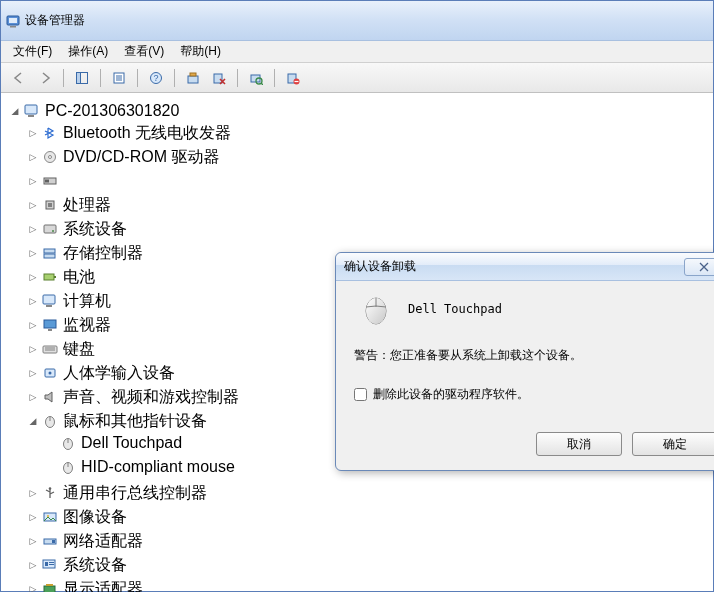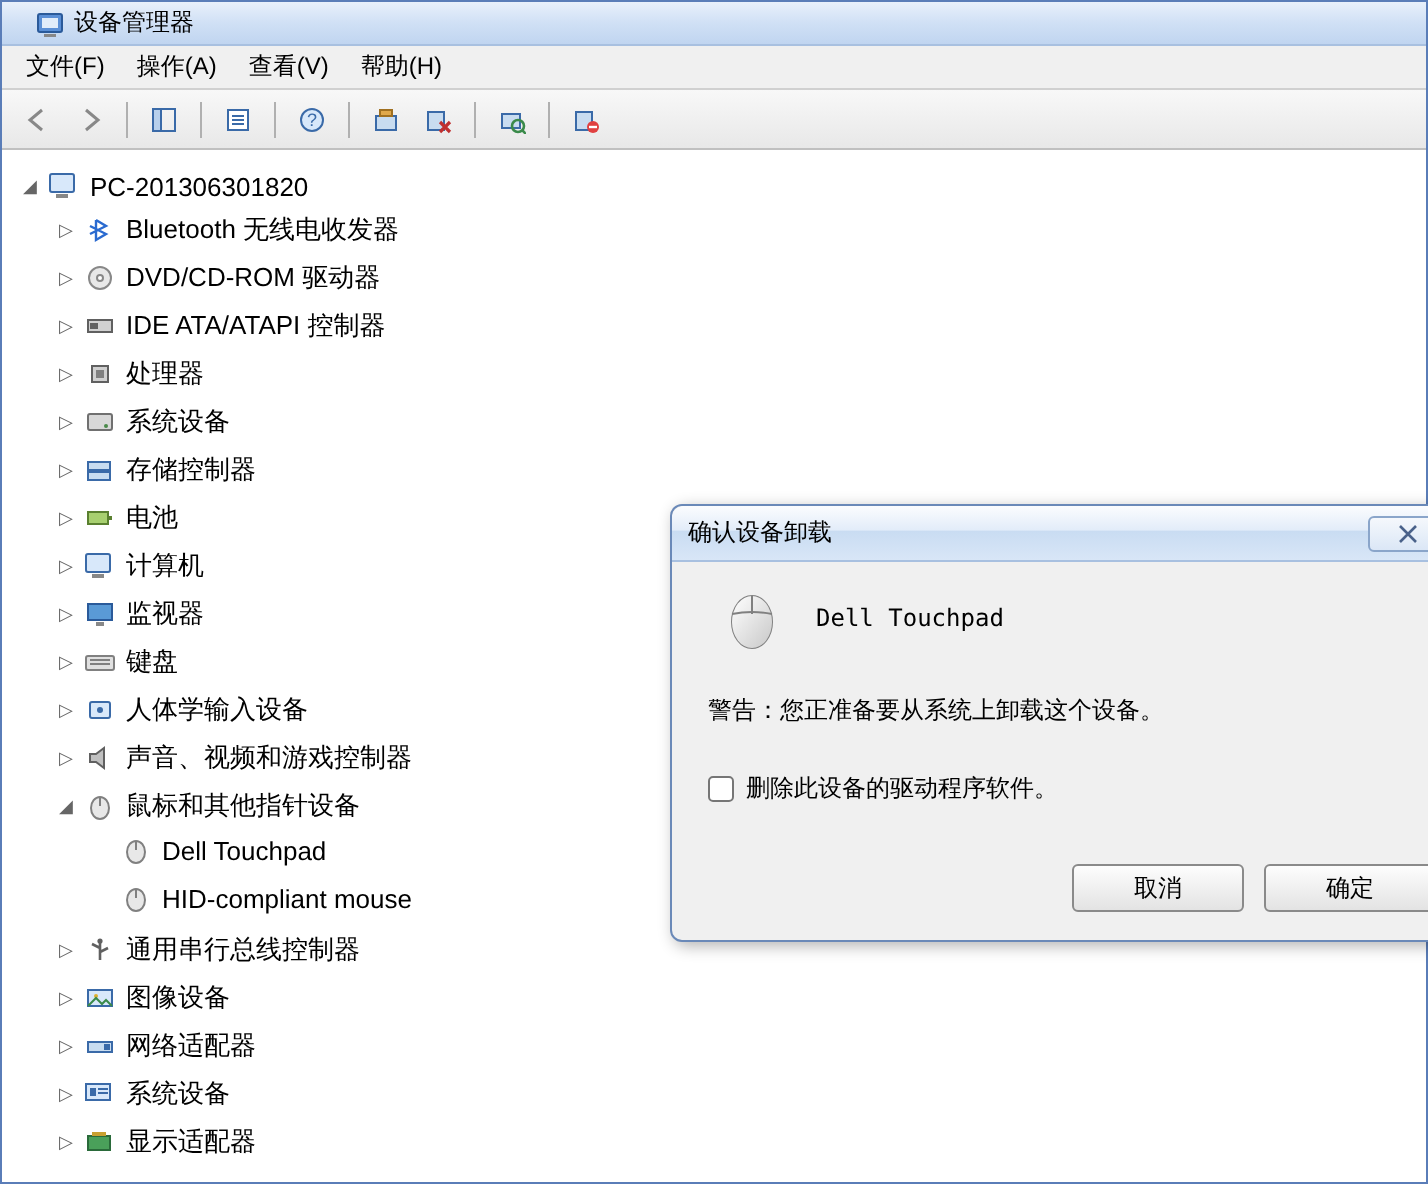--- a/index.html
+++ b/index.html
@@ -12,26 +12,26 @@
   overflow: hidden;
   position: relative;
 }
 .window {
   width: 714px;
   height: 592px;
   border: 1px solid #5a7db8;
   background: #fff;
 }
 .titlebar {
-  height: 22px;
+  height: 40px;
   background: linear-gradient(to bottom, #e8f0fb 0%, #d0e0f5 50%, #c0d5f0 100%);
   border-bottom: 1px solid #a8c0e0;
   display: flex;
   align-items: center;
-  padding: 0 16px;
+  padding: 0 4px;
 }
 .titlebar-icon {
   width: 16px; height: 16px;
   margin-right: 4px;
   display: inline-flex; align-items: center; justify-content: center;
 }
 .titlebar-text { font-size: 12px; color: #000; }
 .menubar {
   height: 22px;
   background: #f0f0f0;
@@ -85,21 +85,21 @@
   display: inline-flex; align-items: center; justify-content: center;
   margin-right: 2px;
   font-size: 9px; color: #666;
   cursor: default;
 }
 .node-icon {
   width: 18px; height: 16px;
   display: inline-flex; align-items: center; justify-content: center;
   margin-right: 4px;
 }
-.node-label { font-size: 13px; color: #000; }
+.node-label { font-size: 16px; color: #000; }
 
 
 .dialog {
   position: absolute;
   left: 299px; top: 252px;
   width: 398px; height: 219px;
   background: #f0f0f0;
   border: 1px solid #6a89b8;
   box-shadow: 2px 2px 8px rgba(0,0,0,0.3);
   border-radius: 6px;
@@ -288,21 +288,20 @@
             </li>
             <li>
               <div class="tree-row">
                 <span class="expander">▷</span>
                 <span class="node-icon">
                   <svg width="16" height="14">
                     <rect x="2" y="4" width="12" height="6" fill="#d0d0d0" stroke="#606060"></rect>
                     <rect x="3" y="5.5" width="4" height="3" fill="#606060"></rect>
                   </svg>
                 </span>
-                <span class="node-label">IDE ATA/ATAPI 控制器</span>
               </div>
             </li>
             <li>
               <div class="tree-row">
                 <span class="expander">▷</span>
                 <span class="node-icon">
                   <svg width="16" height="14">
                     <rect x="4" y="3" width="8" height="8" fill="#d0d0d0" stroke="#606060"></rect>
                     <rect x="6" y="5" width="4" height="4" fill="#808080"></rect>
                   </svg>

